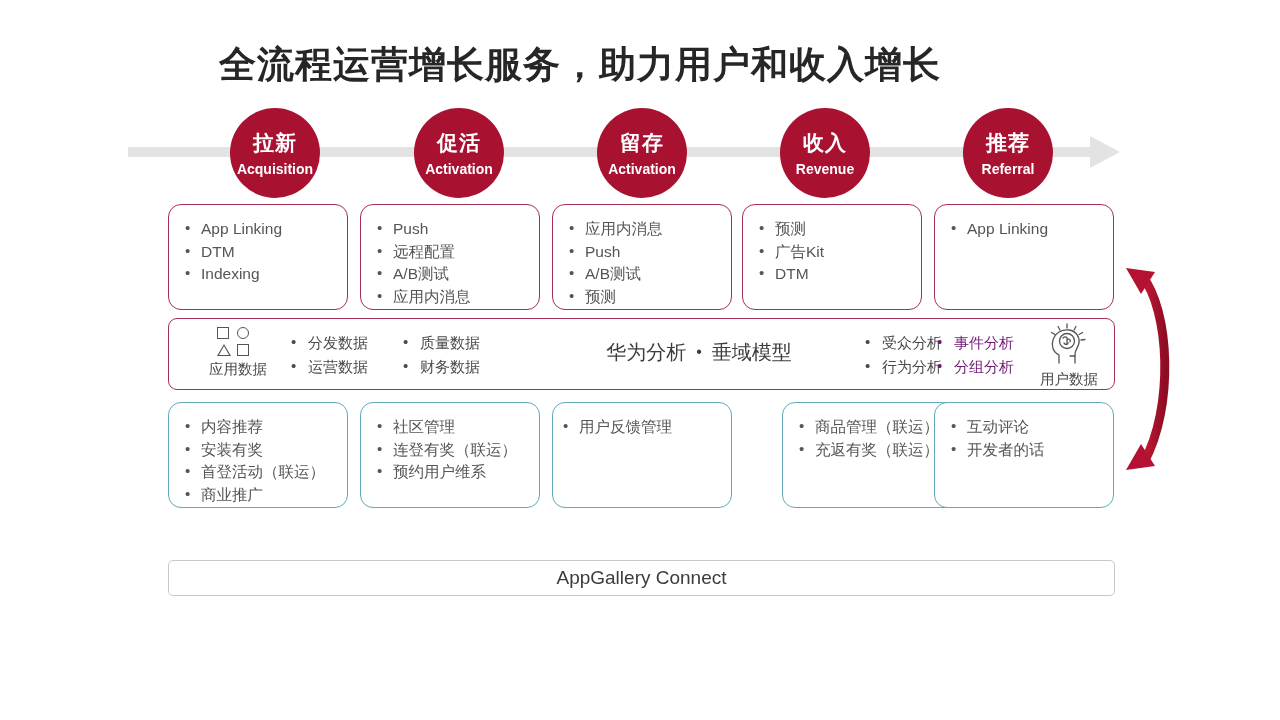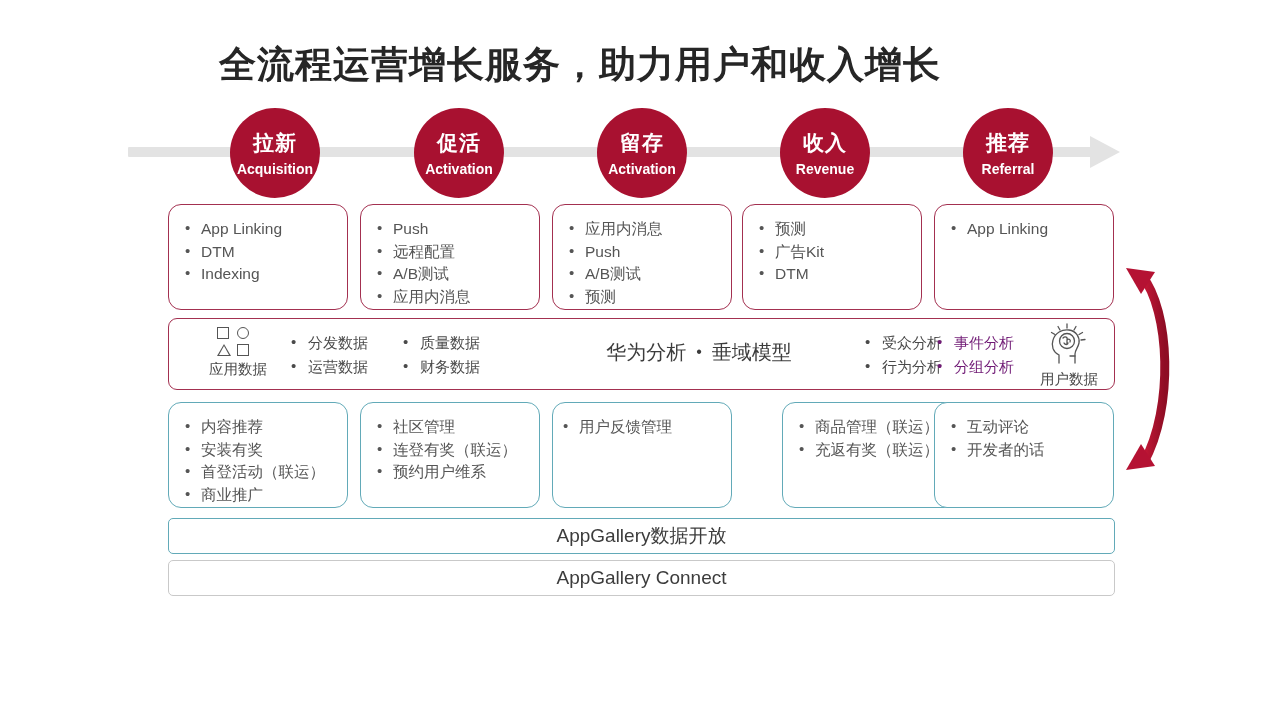--- a/index.html
+++ b/index.html
@@ -271,21 +271,20 @@
         </ul>
     </div>
     <div class="card" style="left:934px;width:180px;">
       <ul>
           <li>互动评论</li>
           <li>开发者的话</li>
         </ul>
     </div>
   </div>
 
-  <div class="bar bar-data">AppGallery数据开放</div>
   <div class="bar bar-connect">AppGallery Connect</div>
 
   <svg class="curve-arrow" viewBox="0 0 90 225">
     <defs>
       <linearGradient id="gradTop" x1="0" y1="0" x2="1" y2="0">
         <stop offset="0%" stop-color="#c81838"></stop>
         <stop offset="100%" stop-color="#8e0d24"></stop>
       </linearGradient>
     </defs>
     <path d="M20 18 C48 52 52 150 22 204" fill="none" stroke="url(#gradTop)" stroke-width="9" stroke-linecap="butt"></path>

